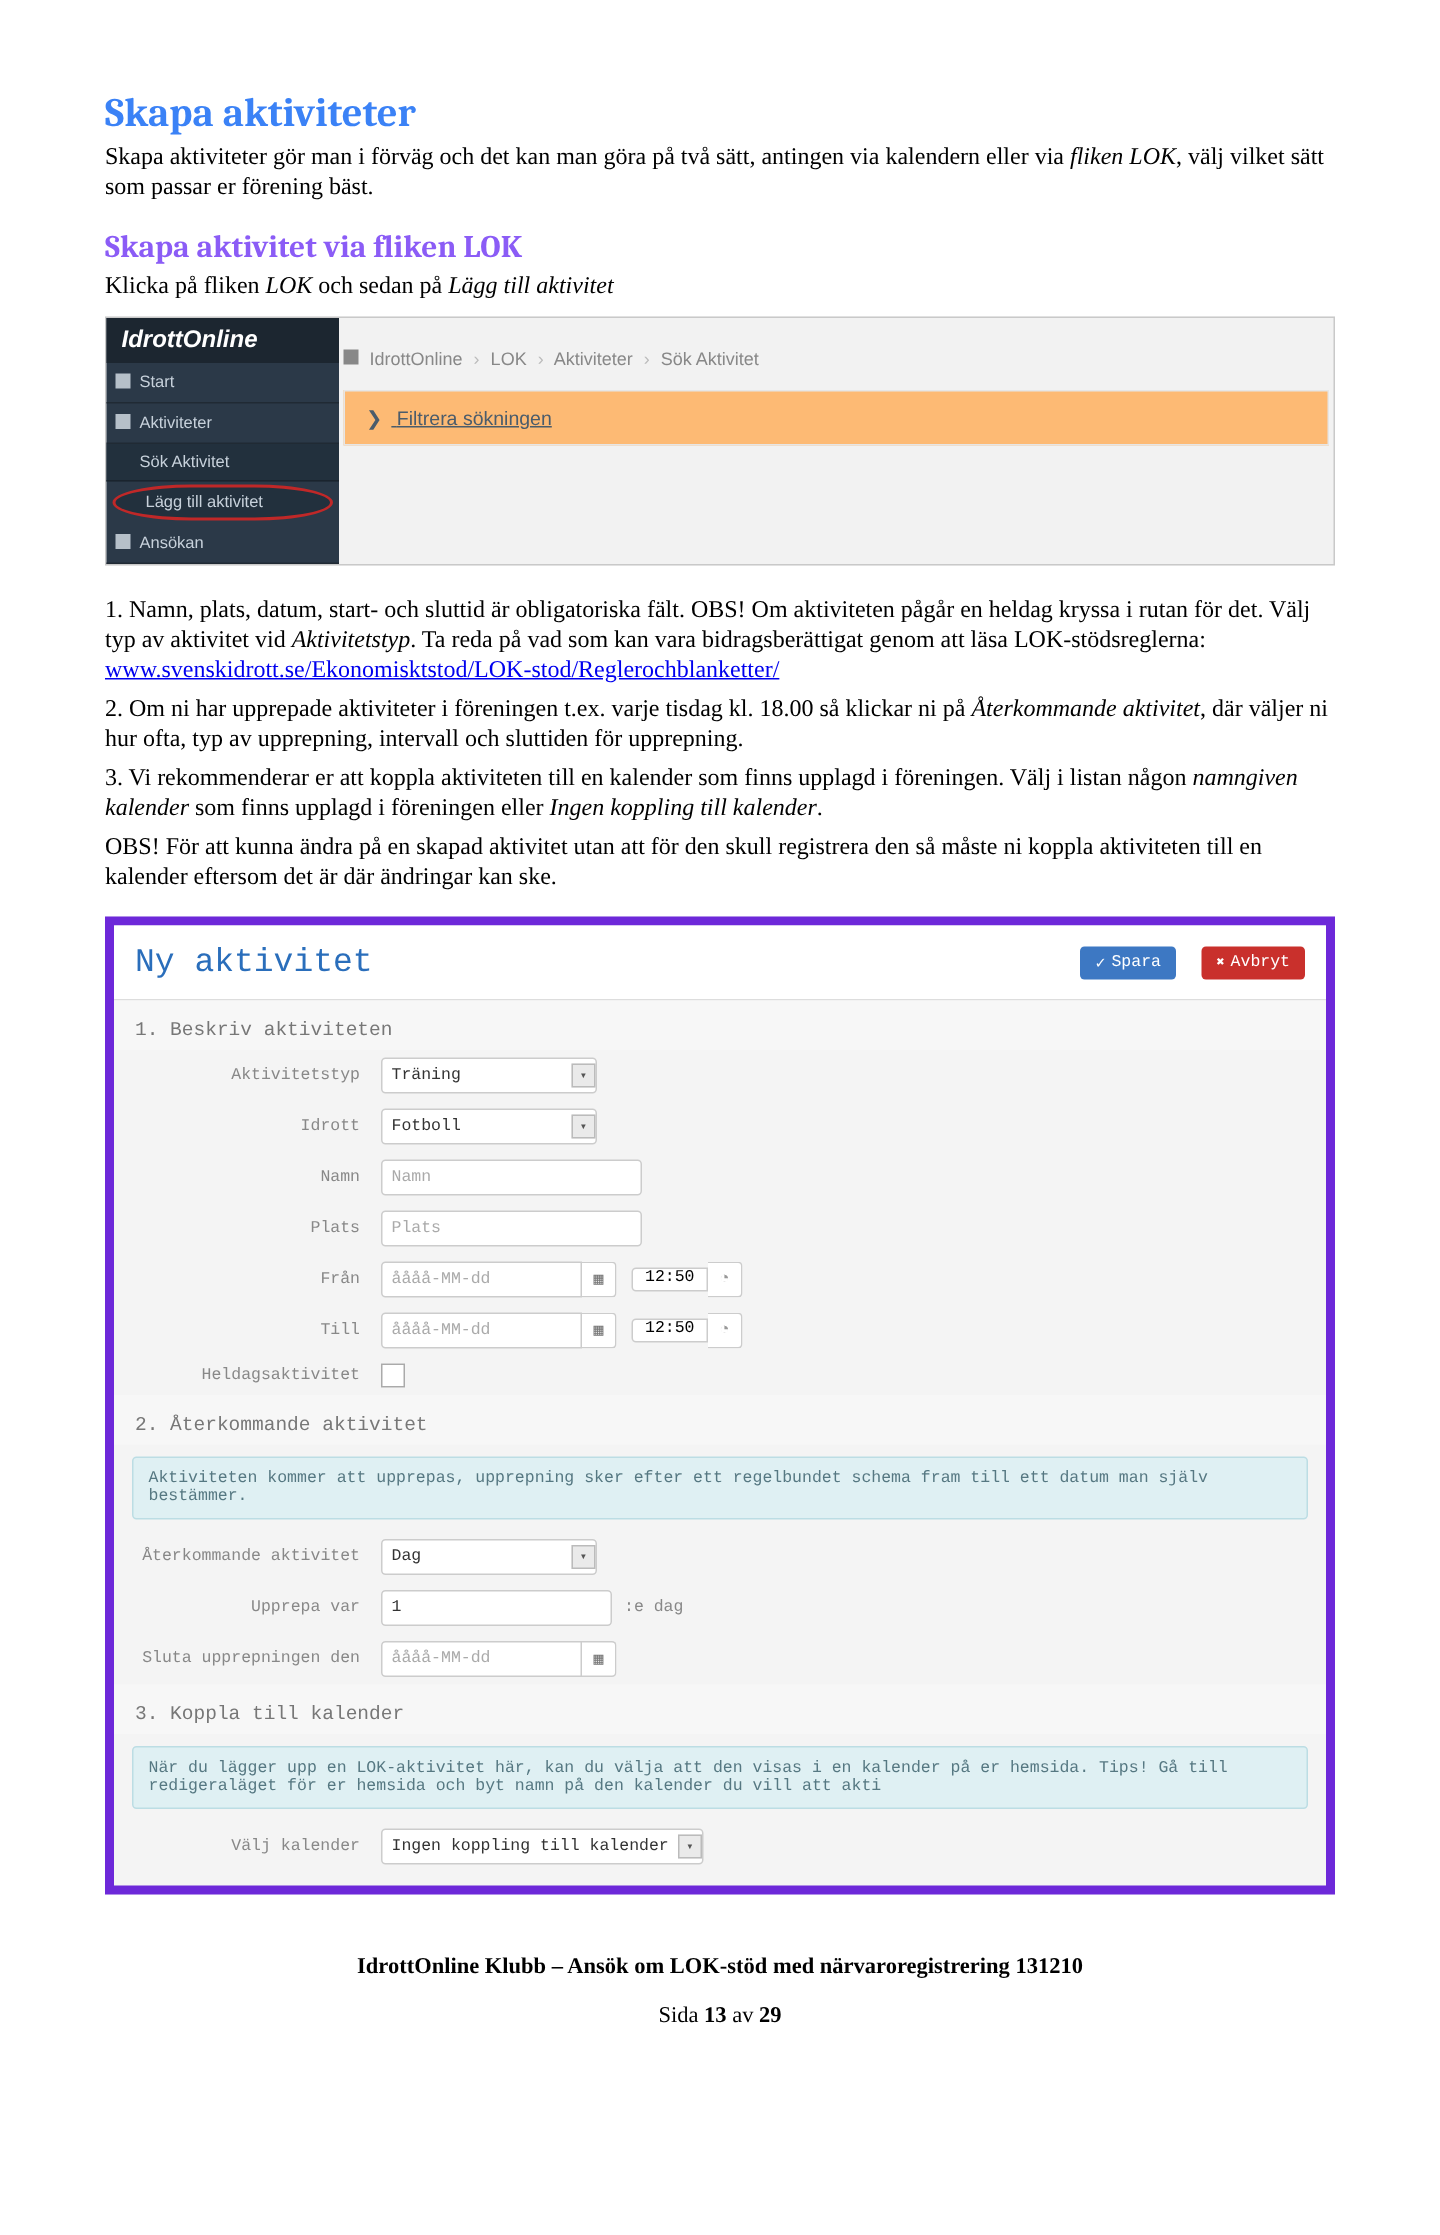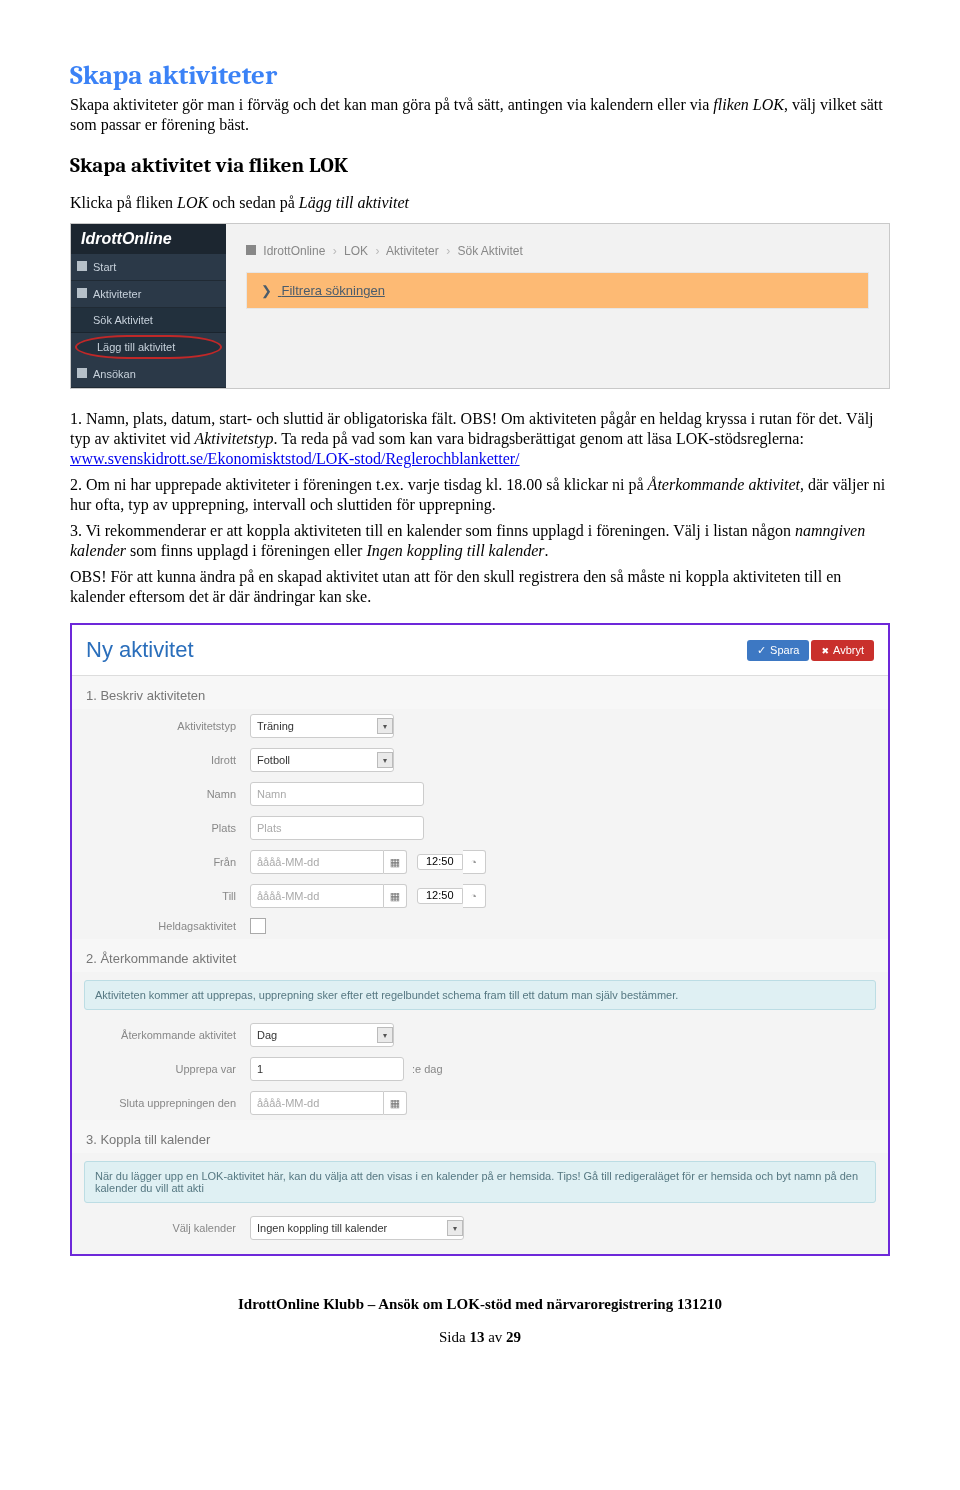--- a/index.html
+++ b/index.html
@@ -14,23 +14,23 @@
   }
   h1.main-head {
     font-family: Cambria, Georgia, serif;
     color: #3b82f6;
     font-size: 27px;
     margin: 0 0 4px 0;
     font-weight: bold;
   }
   h2.sub-head {
     font-family: Cambria, Georgia, serif;
-    color: #000000;
+    color: #8b5cf6;
     font-size: 21px;
-    margin: 18px 0 16px 0;
+    margin: 18px 0 4px 0;
     font-weight: bold;
   }
   p { margin: 0 0 6px 0; line-height: 1.25; }
   .italic { font-style: italic; }
   a.link { color: #0000EE; text-decoration: underline; }
 
   
   .ss1 {
     border: 1px solid #c9c9c9;
     margin: 10px 0 20px 0;
@@ -69,21 +69,21 @@
     font-size: 11px;
   }
   .ss1-sub.circled {
     border: 2px solid #c02828;
     border-radius: 50%/70%;
     margin: 2px 4px;
     padding: 4px 8px 4px 20px;
   }
   .ss1-right {
     flex: 1;
-    padding: 14px 20px;
+    padding: 14px 3px;
   }
   .ss1-crumb {
     color: #888;
     padding: 6px 0 14px 0;
     font-size: 12px;
   }
   .ss1-crumb .home-ic {
     display: inline-block; width: 10px; height: 10px; background: #888; margin-right: 4px;
   }
   .ss1-crumb .sep { color: #bbb; padding: 0 4px; }
@@ -94,40 +94,40 @@
     color: #4b5c6b;
     font-size: 13px;
     text-decoration: underline;
   }
   .ss1-filter .chev {
     display: inline-block; margin-right: 6px; color: #4b5c6b;
   }
 
   
   .ss2 {
-    border: 2px solid #6d28d9;
+    border: 6px solid #6d28d9;
     margin: 16px 0 30px 0;
-    font-family: Liberation Sans, sans-serif;
+    font-family: Liberation Mono, monospace;
     font-size: 12px;
     background: #f4f4f4;
   }
   .ss2-head {
     background: #fff;
     padding: 12px 14px;
     display: flex;
     justify-content: space-between;
     align-items: center;
     border-bottom: 1px solid #ddd;
   }
   .ss2-title {
     color: #2a6ebb;
     font-size: 22px;
     font-weight: 500;
   }
-  .ss2-btns { display: flex; gap: 2px; }
+  .ss2-btns { display: flex; gap: 17px; }
   .btn {
     padding: 4px 10px;
     border-radius: 3px;
     font-size: 11px;
     color: #fff;
     display: inline-flex;
     align-items: center;
     gap: 4px;
   }
   .btn-blue { background: #3d78c3; }

